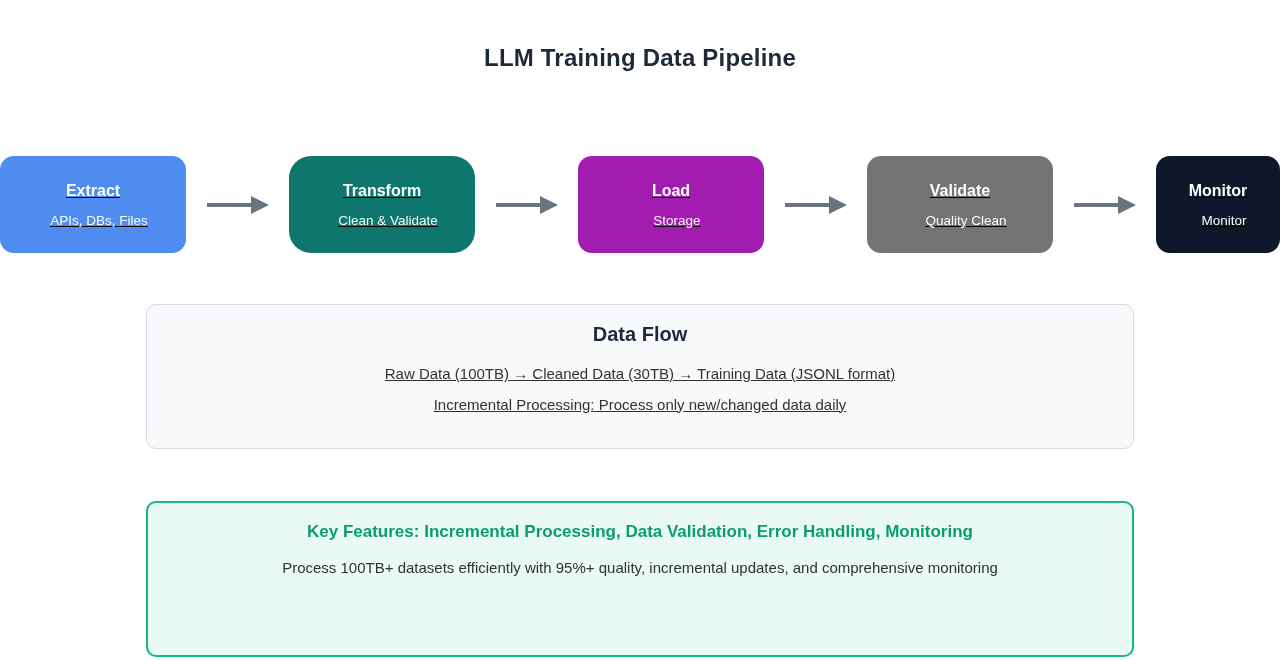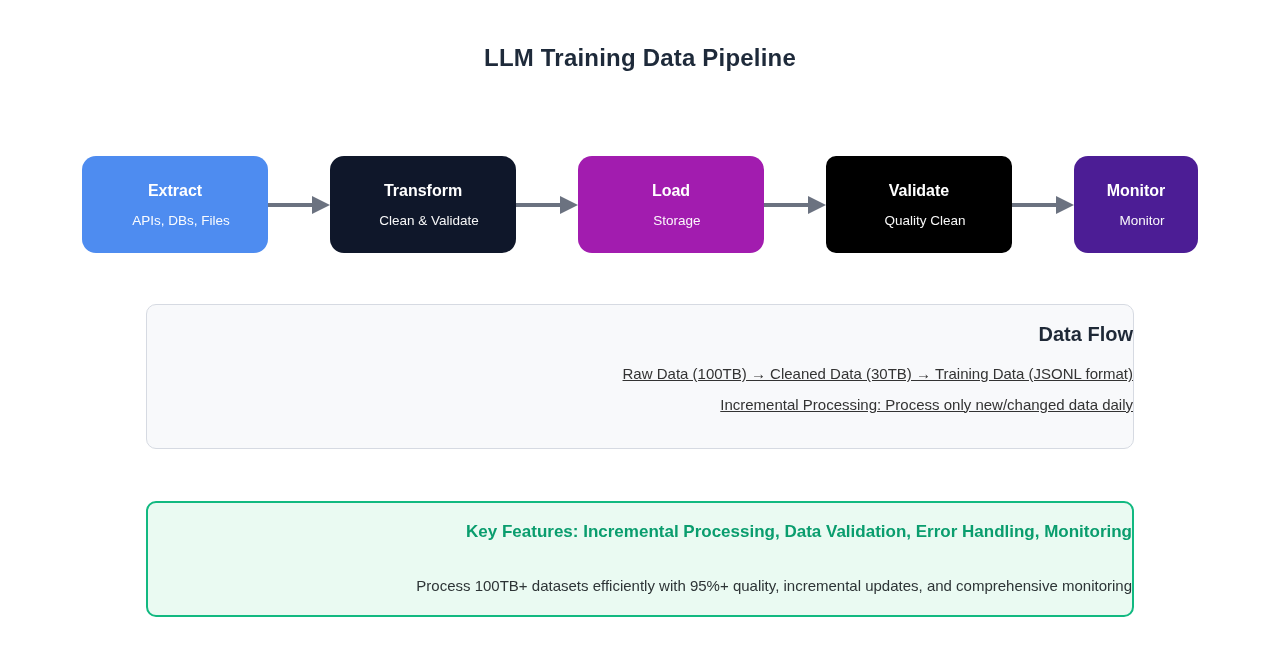--- a/index.html
+++ b/index.html
@@ -12,21 +12,21 @@
   .page-title {
     margin: 0; padding-top: 44px;
     text-align: center;
     font-size: 24px; font-weight: 700; color: #1e2a3a;
     letter-spacing: 0.2px;
   }
 
   
   .pipeline {
     margin-top: 84px;
-    display: flex; align-items: center; justify-content: center;
+    display: flex; align-items: center; justify-content: space-between; text-decoration: underline;
   }
   .stage {
     width: 186px; height: 97px; border-radius: 14px;
     color: #ffffff;
     display: flex; flex-direction: column; align-items: center; justify-content: center;
     gap: 13px;
     flex: none;
   }
   .stage.last { width: 124px; }
   .stage-title { font-size: 16px; font-weight: 700; }
@@ -37,98 +37,98 @@
   .arrow-head {
     width: 0; height: 0;
     border-left: 18px solid #6b7280;
     border-top: 9px solid transparent;
     border-bottom: 9px solid transparent;
   }
 
   
   .panel {
     width: 988px; margin: 0 auto; box-sizing: border-box;
-    border-radius: 10px; text-align: right;
+    border-radius: 10px; text-align: center;
   }
   .panel-dataflow {
     margin-top: 51px; height: 145px;
     background: #f8f9fb; border: 1px solid #d6dae2;
     padding-top: 18px;
   }
   .panel-dataflow h2 {
     margin: 0; font-size: 20px; font-weight: 700; color: #1f2937;
   }
   .panel-dataflow p {
     margin: 0; font-size: 15px; color: #333333; line-height: 30.5px; text-decoration: underline;
   }
   .panel-dataflow p.first { margin-top: 13px; }
 
   .panel-keyfeatures {
-    margin-top: 52px; height: 116px;
+    margin-top: 52px; height: 156px;
     background: #eafaf2; border: 2px solid #12b981;
     padding-top: 19px;
   }
   .panel-keyfeatures h2 {
     margin: 0; font-size: 17px; font-weight: 700; color: #0a9d6e;
   }
   .panel-keyfeatures p {
     margin: 0; font-size: 15px; color: #2d3436; line-height: 30px;
   }
-  .panel-keyfeatures p.first { margin-top: 29px; }
+  .panel-keyfeatures p.first { margin-top: 11px; }
 </style>
 </head>
 <body>
 
 <main>
 
   <h1 class="page-title">LLM Training Data Pipeline</h1>
 
   <section class="pipeline">
 
     <div class="stage" style="background-color: rgb(78, 140, 240);">
       <div class="stage-title">Extract</div>
       <div class="stage-sub">APIs, DBs, Files</div>
     </div>
 
     <div class="arrow">
       <div class="arrow-line" style="background-color: rgb(107, 114, 128);"></div>
       <div class="arrow-head" style="border-left-color: rgb(107, 114, 128);"></div>
     </div>
 
-    <div class="stage" style="background-color: #0f172a;">
+    <div class="stage" style="background-color: #0f766e; border-radius: 22px;">
       <div class="stage-title">Transform</div>
       <div class="stage-sub">Clean &amp; Validate</div>
     </div>
 
     <div class="arrow">
       <div class="arrow-line" style="background-color: rgb(107, 114, 128);"></div>
       <div class="arrow-head" style="border-left-color: rgb(107, 114, 128);"></div>
     </div>
 
     <div class="stage" style="background-color: #a21caf;">
       <div class="stage-title">Load</div>
       <div class="stage-sub">Storage</div>
     </div>
 
     <div class="arrow">
       <div class="arrow-line" style="background-color: rgb(107, 114, 128);"></div>
       <div class="arrow-head" style="border-left-color: rgb(107, 114, 128);"></div>
     </div>
 
-    <div class="stage" style="background-color: #000000; border-radius: 10px;">
+    <div class="stage" style="background-color: #737373;">
       <div class="stage-title">Validate</div>
       <div class="stage-sub">Quality Clean</div>
     </div>
 
     <div class="arrow">
       <div class="arrow-line" style="background-color: rgb(107, 114, 128);"></div>
       <div class="arrow-head" style="border-left-color: rgb(107, 114, 128);"></div>
     </div>
 
-    <div class="stage last" style="background-color: #4c1d95;">
+    <div class="stage last" style="background-color: #0f172a;">
       <div class="stage-title">Monitor</div>
       <div class="stage-sub">Monitor</div>
     </div>
 
   </section>
 
   <section class="panel panel-dataflow">
     <h2>Data Flow</h2>
     <p class="first">Raw Data (100TB) → Cleaned Data (30TB) → Training Data (JSONL format)</p>
     <p>Incremental Processing: Process only new/changed data daily</p>

